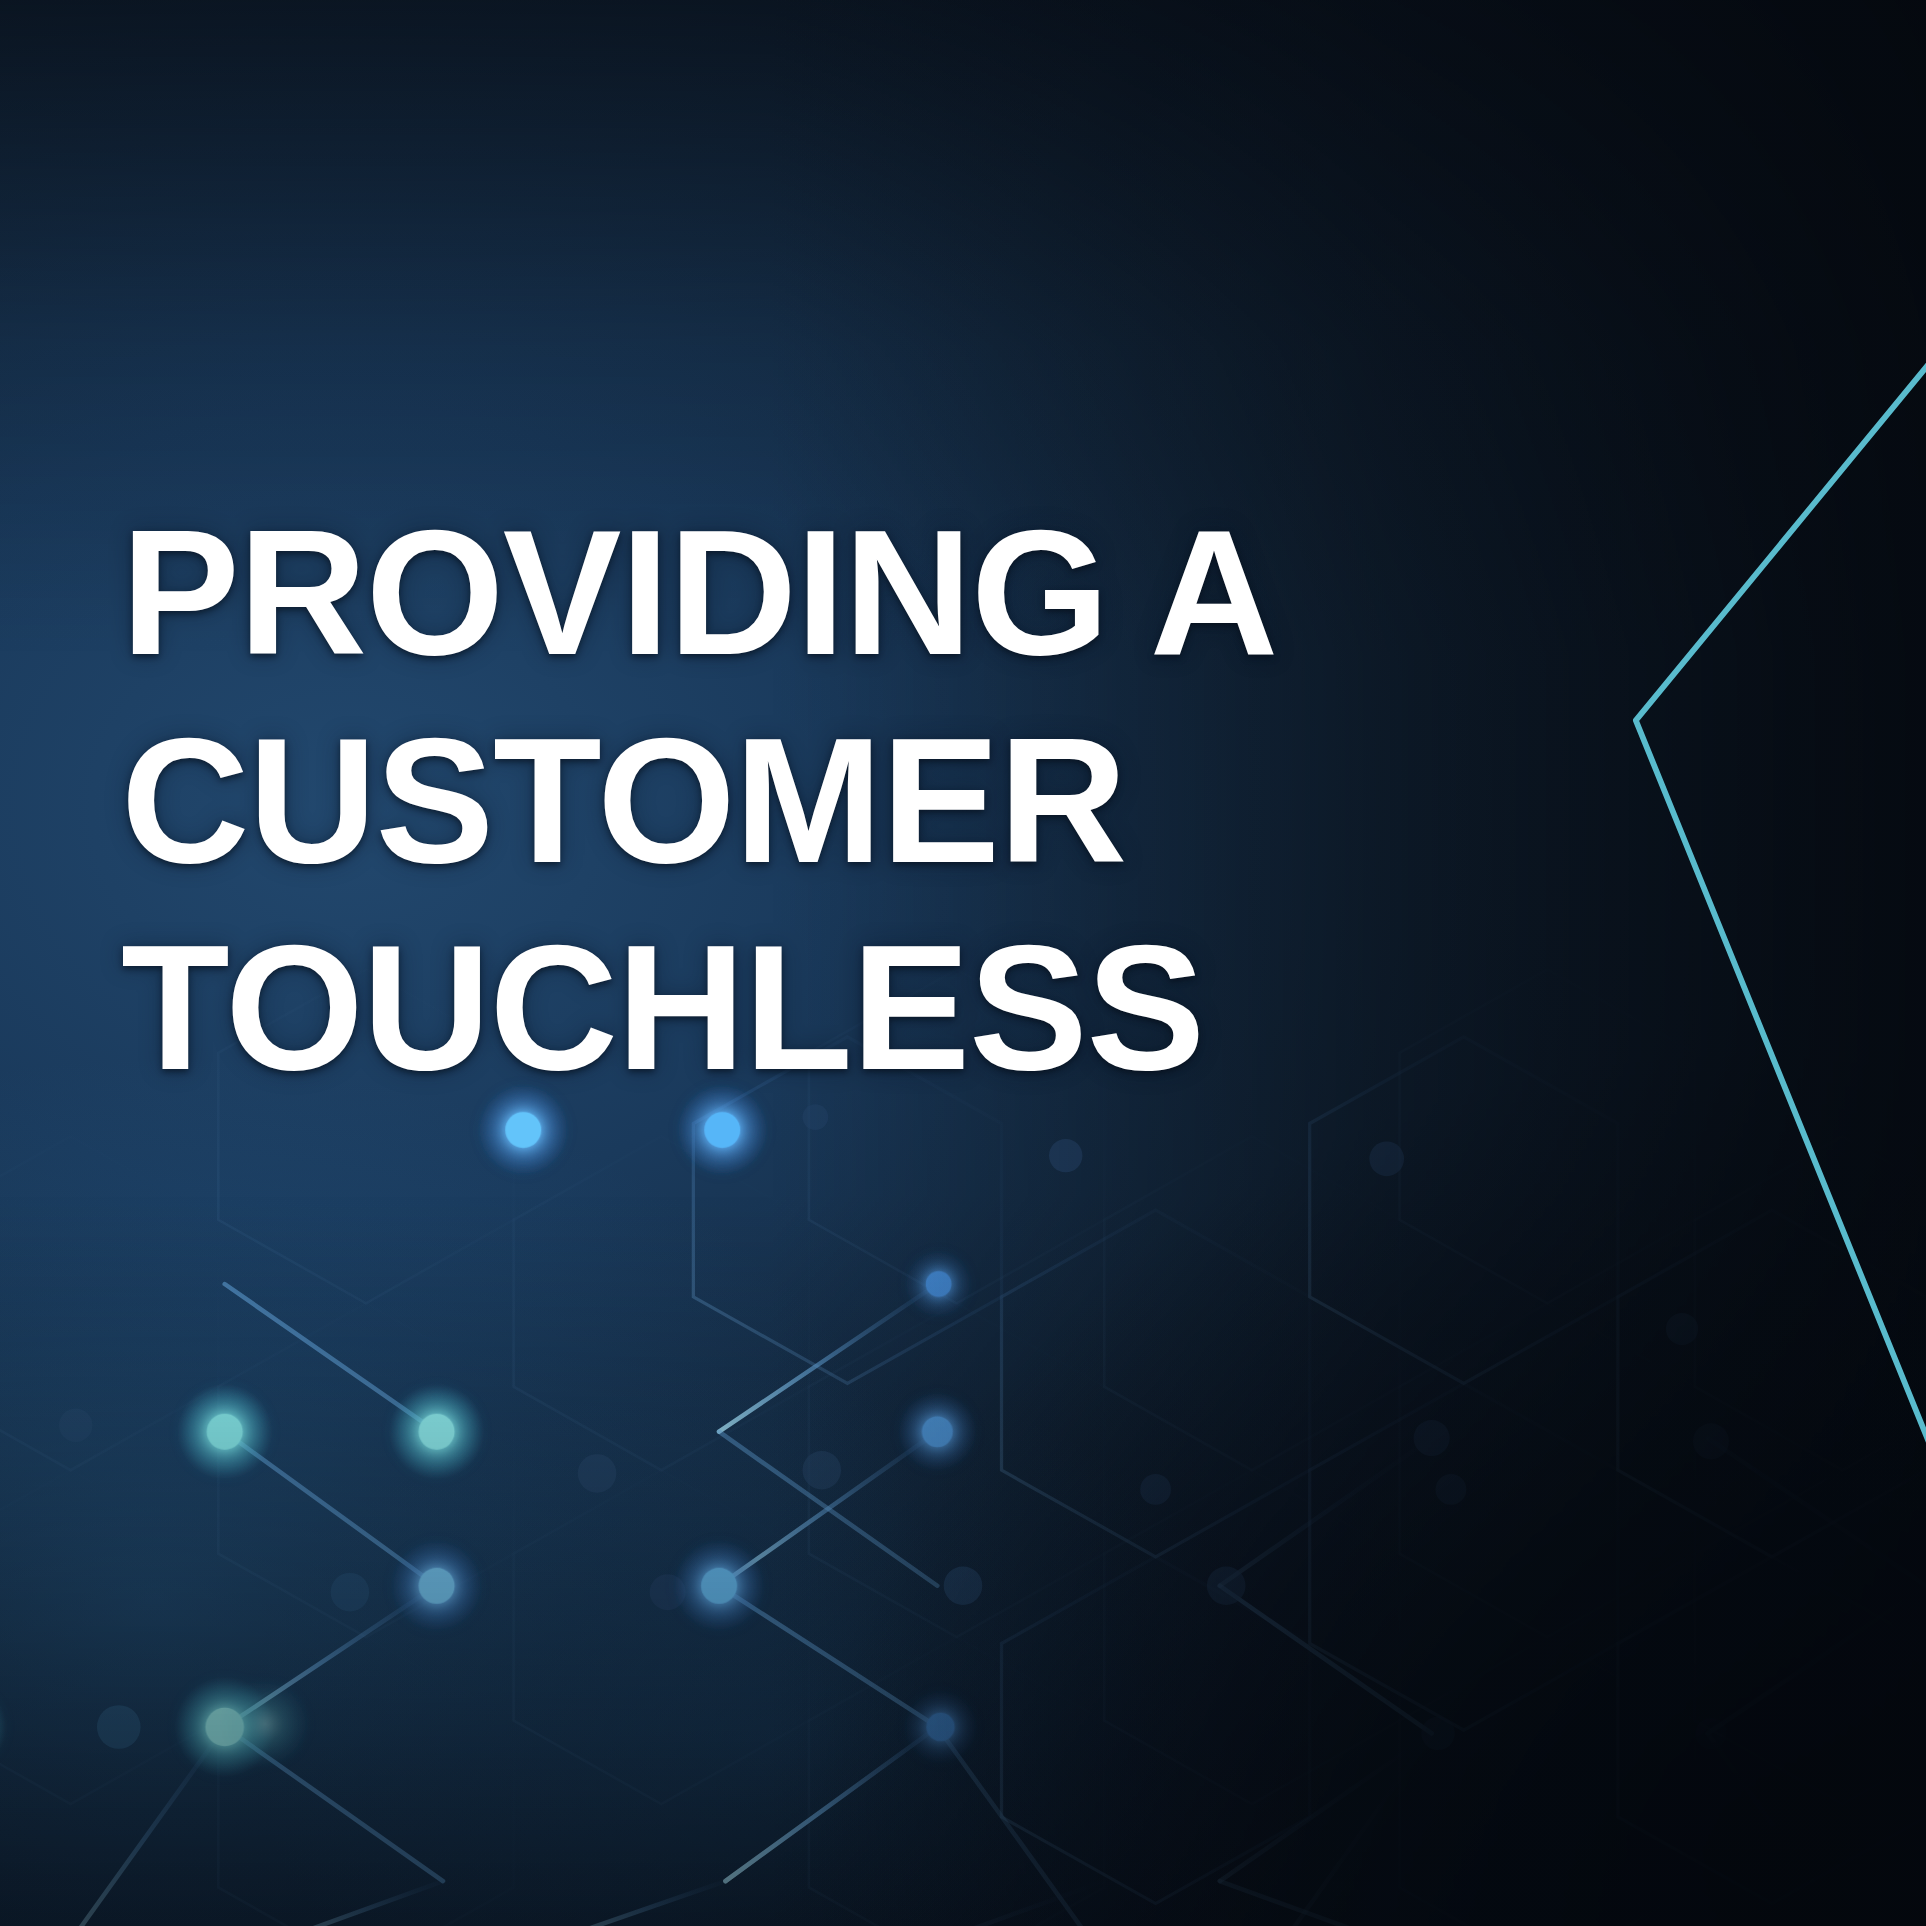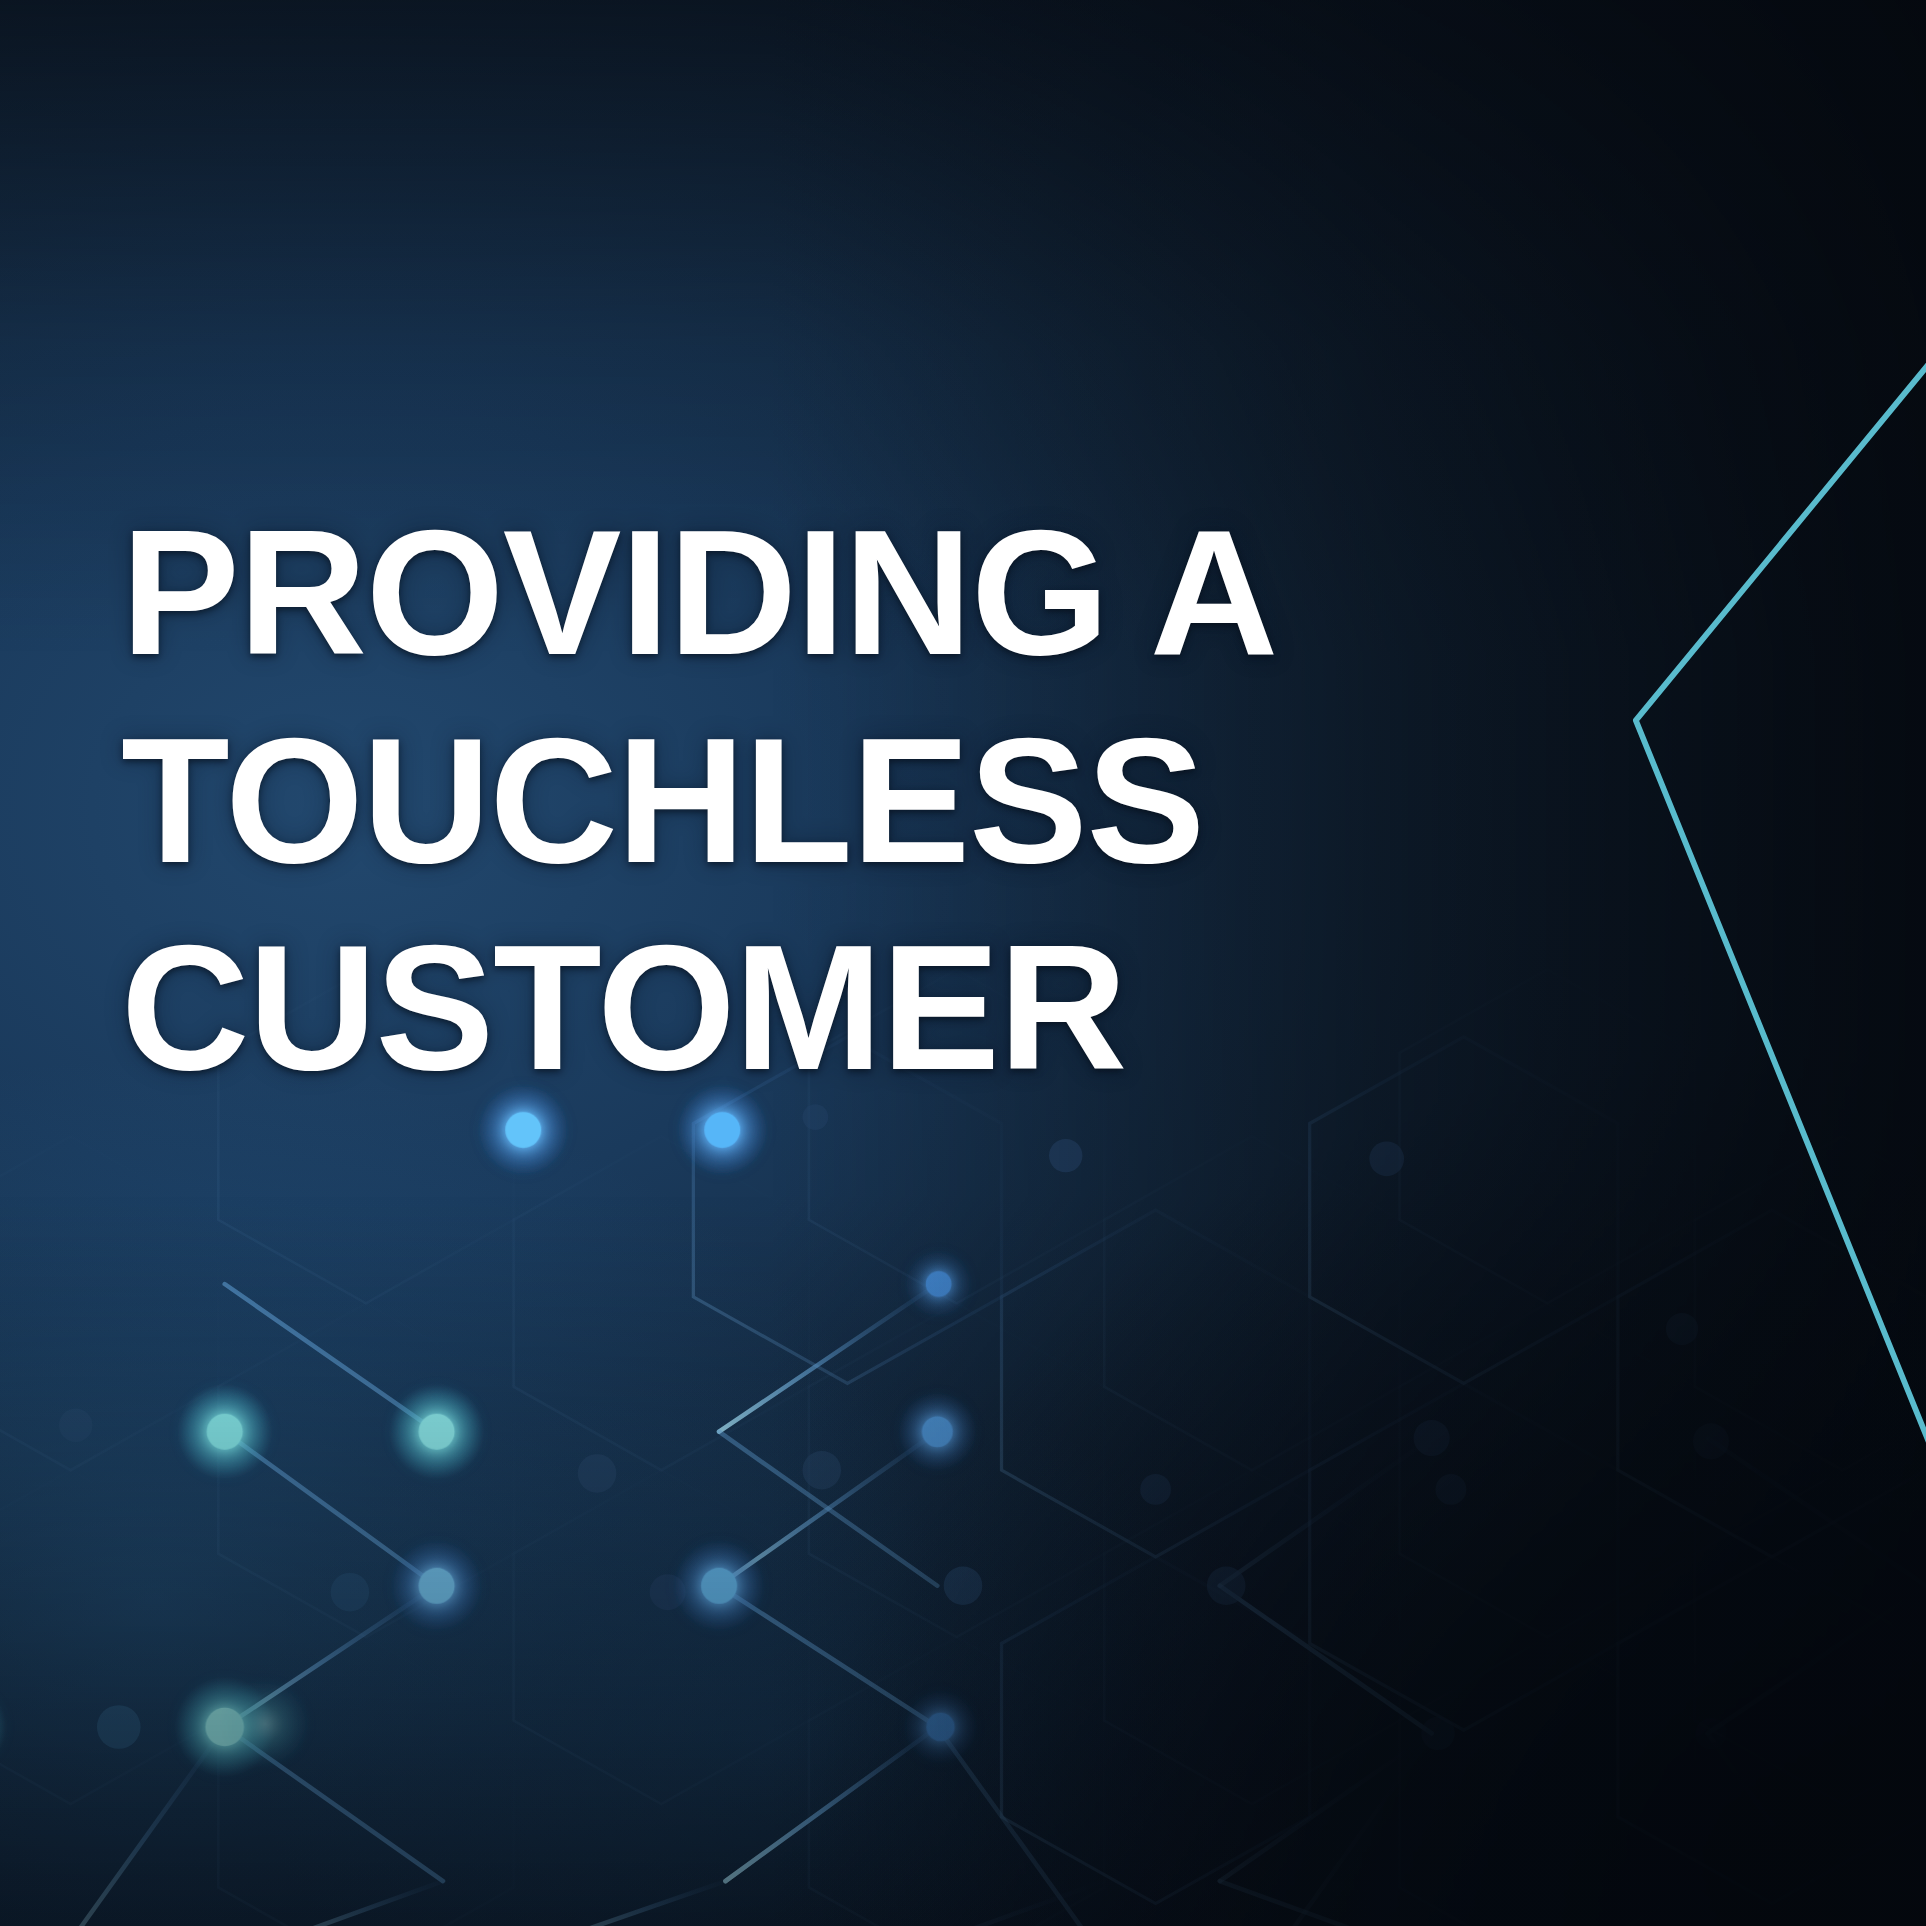--- a/index.html
+++ b/index.html
@@ -253,18 +253,18 @@
   <div class="bg-layer" id="bg-vignette-top"></div>
   <div class="bg-layer" id="bg-vignette-right"></div>
   <div class="bg-layer" id="bg-dark-br"></div>
 
   <svg id="chevron-accent" viewBox="0 0 3000 3000" preserveAspectRatio="none">
     <polyline points="3010,560 2548,1122 3010,2260" fill="none" stroke="#61CBDD" stroke-width="9" stroke-linecap="round" stroke-linejoin="round" opacity="0.92"></polyline>
   </svg>
 
   <div id="title-block">
     <span class="title-line">PROVIDING A</span>
+    <span class="title-line">CUSTOMER</span>
     <span class="title-line">TOUCHLESS</span>
-    <span class="title-line">CUSTOMER</span>
   </div>
 
 </div>
 
 
 </body></html>

